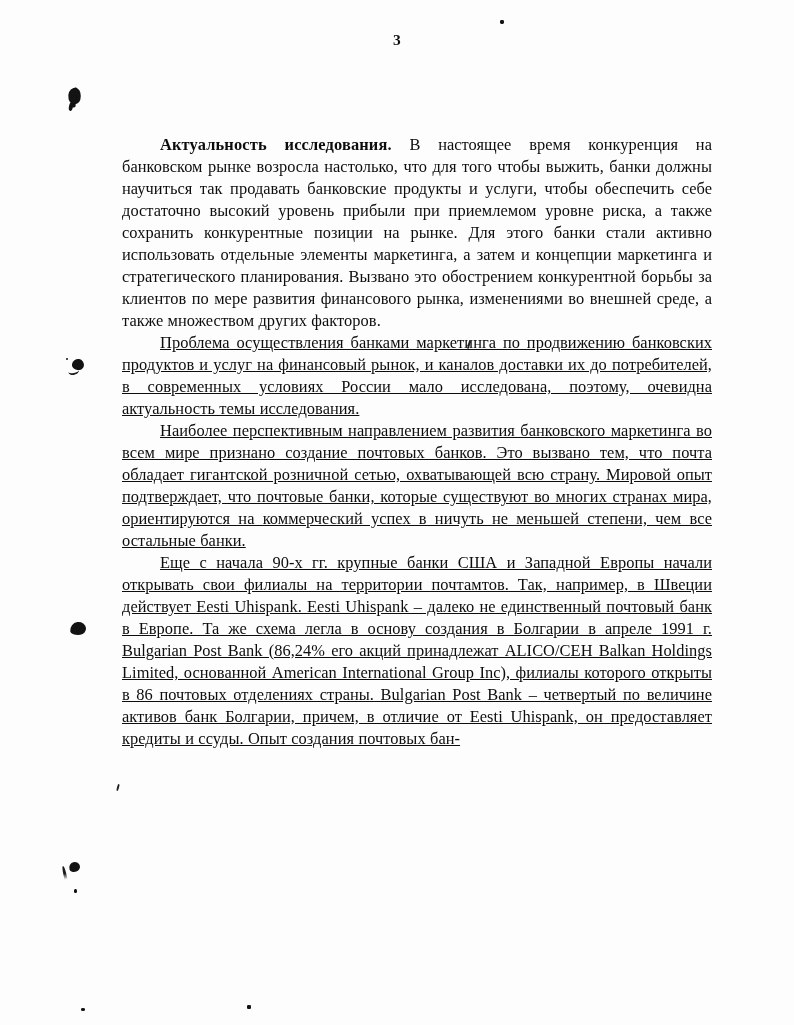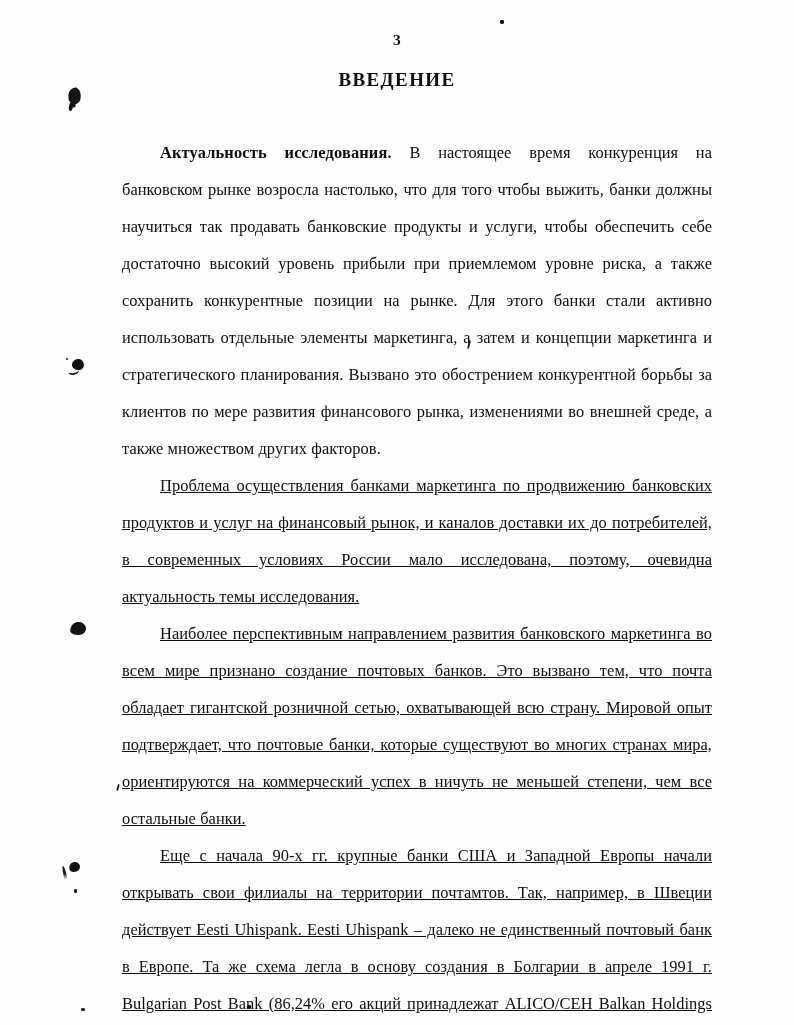--- a/index.html
+++ b/index.html
@@ -52,21 +52,21 @@
     left: 122px;
     top: 134px;
     width: 590px;
   }
 
   .para {
     margin: 0;
     text-align: justify;
     text-align-last: left;
     font-size: 16.4px;
-    line-height: 37px;
+    line-height: 22px;
     text-indent: 38px;
     letter-spacing: 0.05px;
     word-spacing: 0.2px;
   }
 
   .para + .para {
     margin-top: 0;
     text-decoration: underline;
   }
 
@@ -204,21 +204,20 @@
     border-radius: 40%;
   }
 </style>
 </head>
 <body>
 
 <div class="page">
 
   <div class="page-number">3</div>
 
-  <div class="doc-heading">ВВЕДЕНИЕ</div>
 
   <div class="body-text">
 
     <p class="para"><b>Актуальность исследования.</b><span> В настоящее время конкуренция на банковском рынке возросла настолько, что для того чтобы выжить, банки должны научиться так продавать банковские продукты и услуги, чтобы обеспечить себе достаточно высокий уровень прибыли при приемлемом уровне риска, а также сохранить конкурентные позиции на рынке. Для этого банки стали активно использовать отдельные элементы маркетинга, а затем и концепции маркетинга и стратегического планирования. Вызвано это обострением конкурентной борьбы за клиентов по мере развития финансового рынка, изменениями во внешней среде, а также множеством других факторов.</span></p>
 
     <p class="para"><span>Проблема осуществления банками маркетинга по продвижению банковских продуктов и услуг на финансовый рынок, и каналов доставки их до потребителей, в современных условиях России мало исследована, поэтому, очевидна актуальность темы исследования.</span></p>
 
     <p class="para"><span>Наиболее перспективным направлением развития банковского маркетинга во всем мире признано создание почтовых банков. Это вызвано тем, что почта обладает гигантской розничной сетью, охватывающей всю страну. Мировой опыт подтверждает, что почтовые банки, которые существуют во многих странах мира, ориентируются на коммерческий успех в ничуть не меньшей степени, чем все остальные банки.</span></p>
 
     <p class="para"><span>Еще с начала 90-х гг. крупные банки США и Западной Европы начали открывать свои филиалы на территории почтамтов. Так, например, в Швеции действует Eesti Uhispank. Eesti Uhispank – далеко не единственный почтовый банк в Европе. Та же схема легла в основу создания в Болгарии в апреле 1991 г. Bulgarian Post Bank (86,24% его акций принадлежат ALICO/CEH Balkan Holdings Limited, основанной American International Group Inc), филиалы которого открыты в 86 почтовых отделениях страны. Bulgarian Post Bank – четвертый по величине активов банк Болгарии, причем, в отличие от Eesti Uhispank, он предоставляет кредиты и ссуды. Опыт создания почтовых бан-</span></p>

